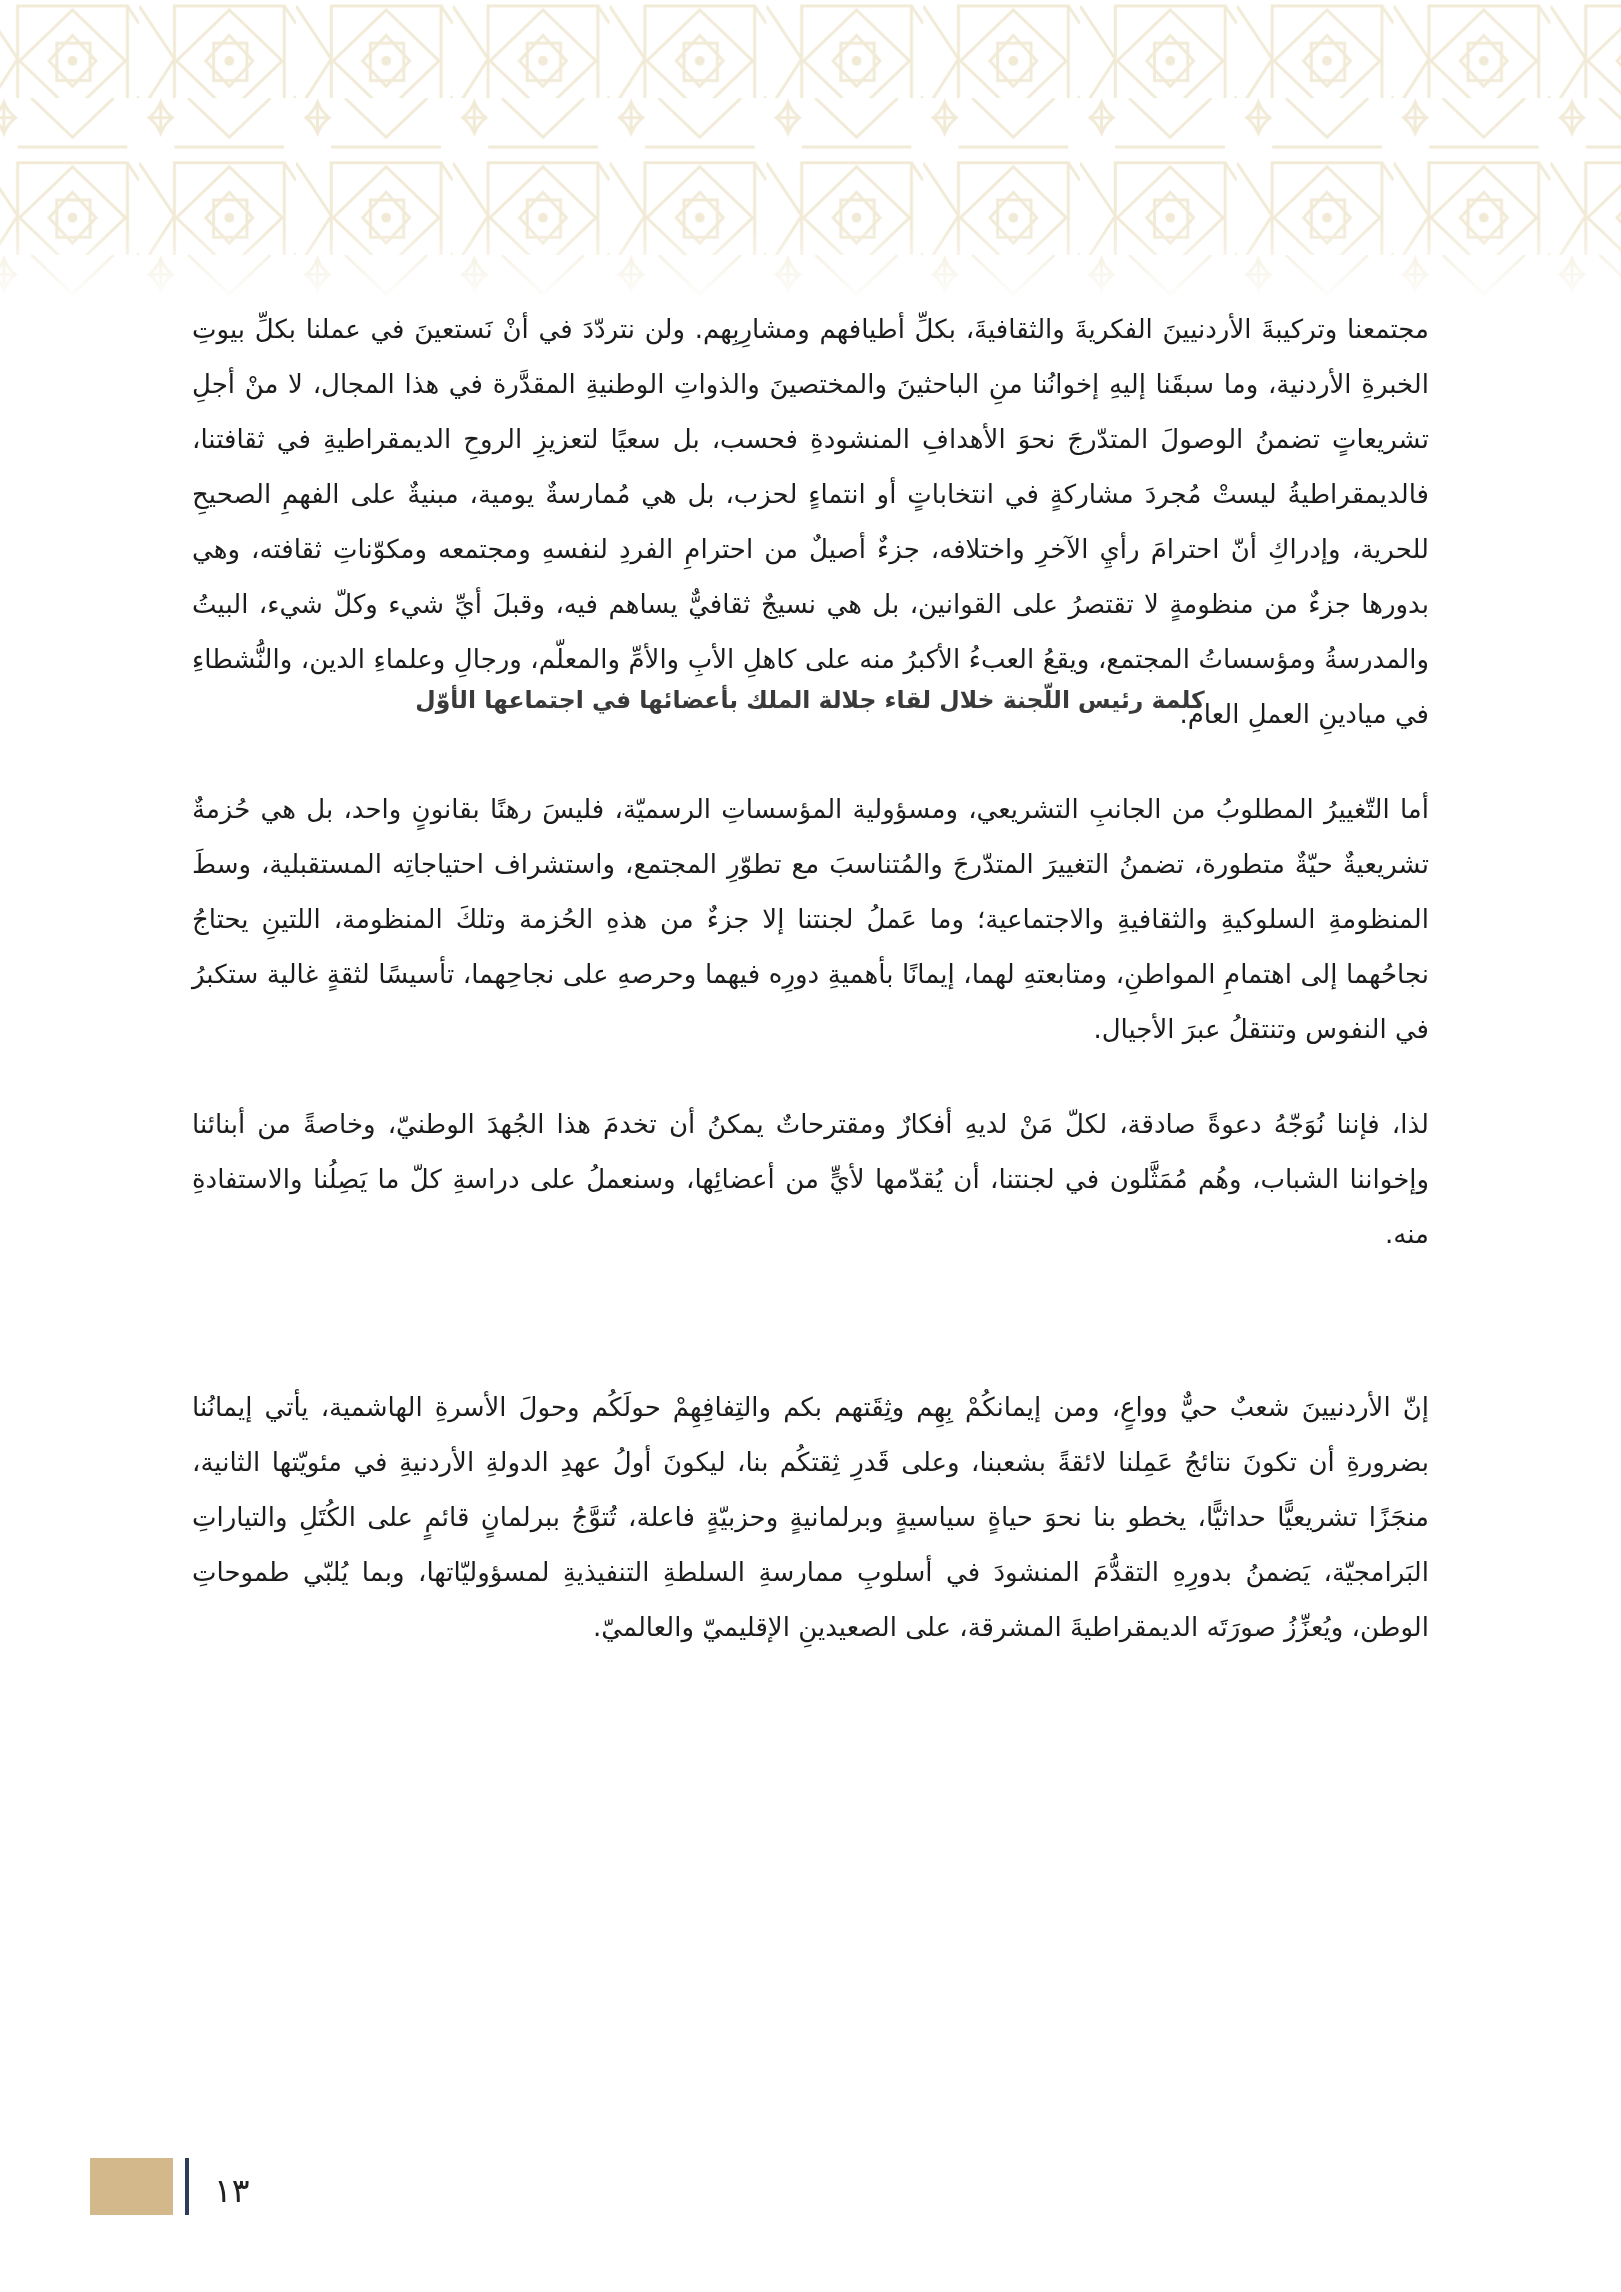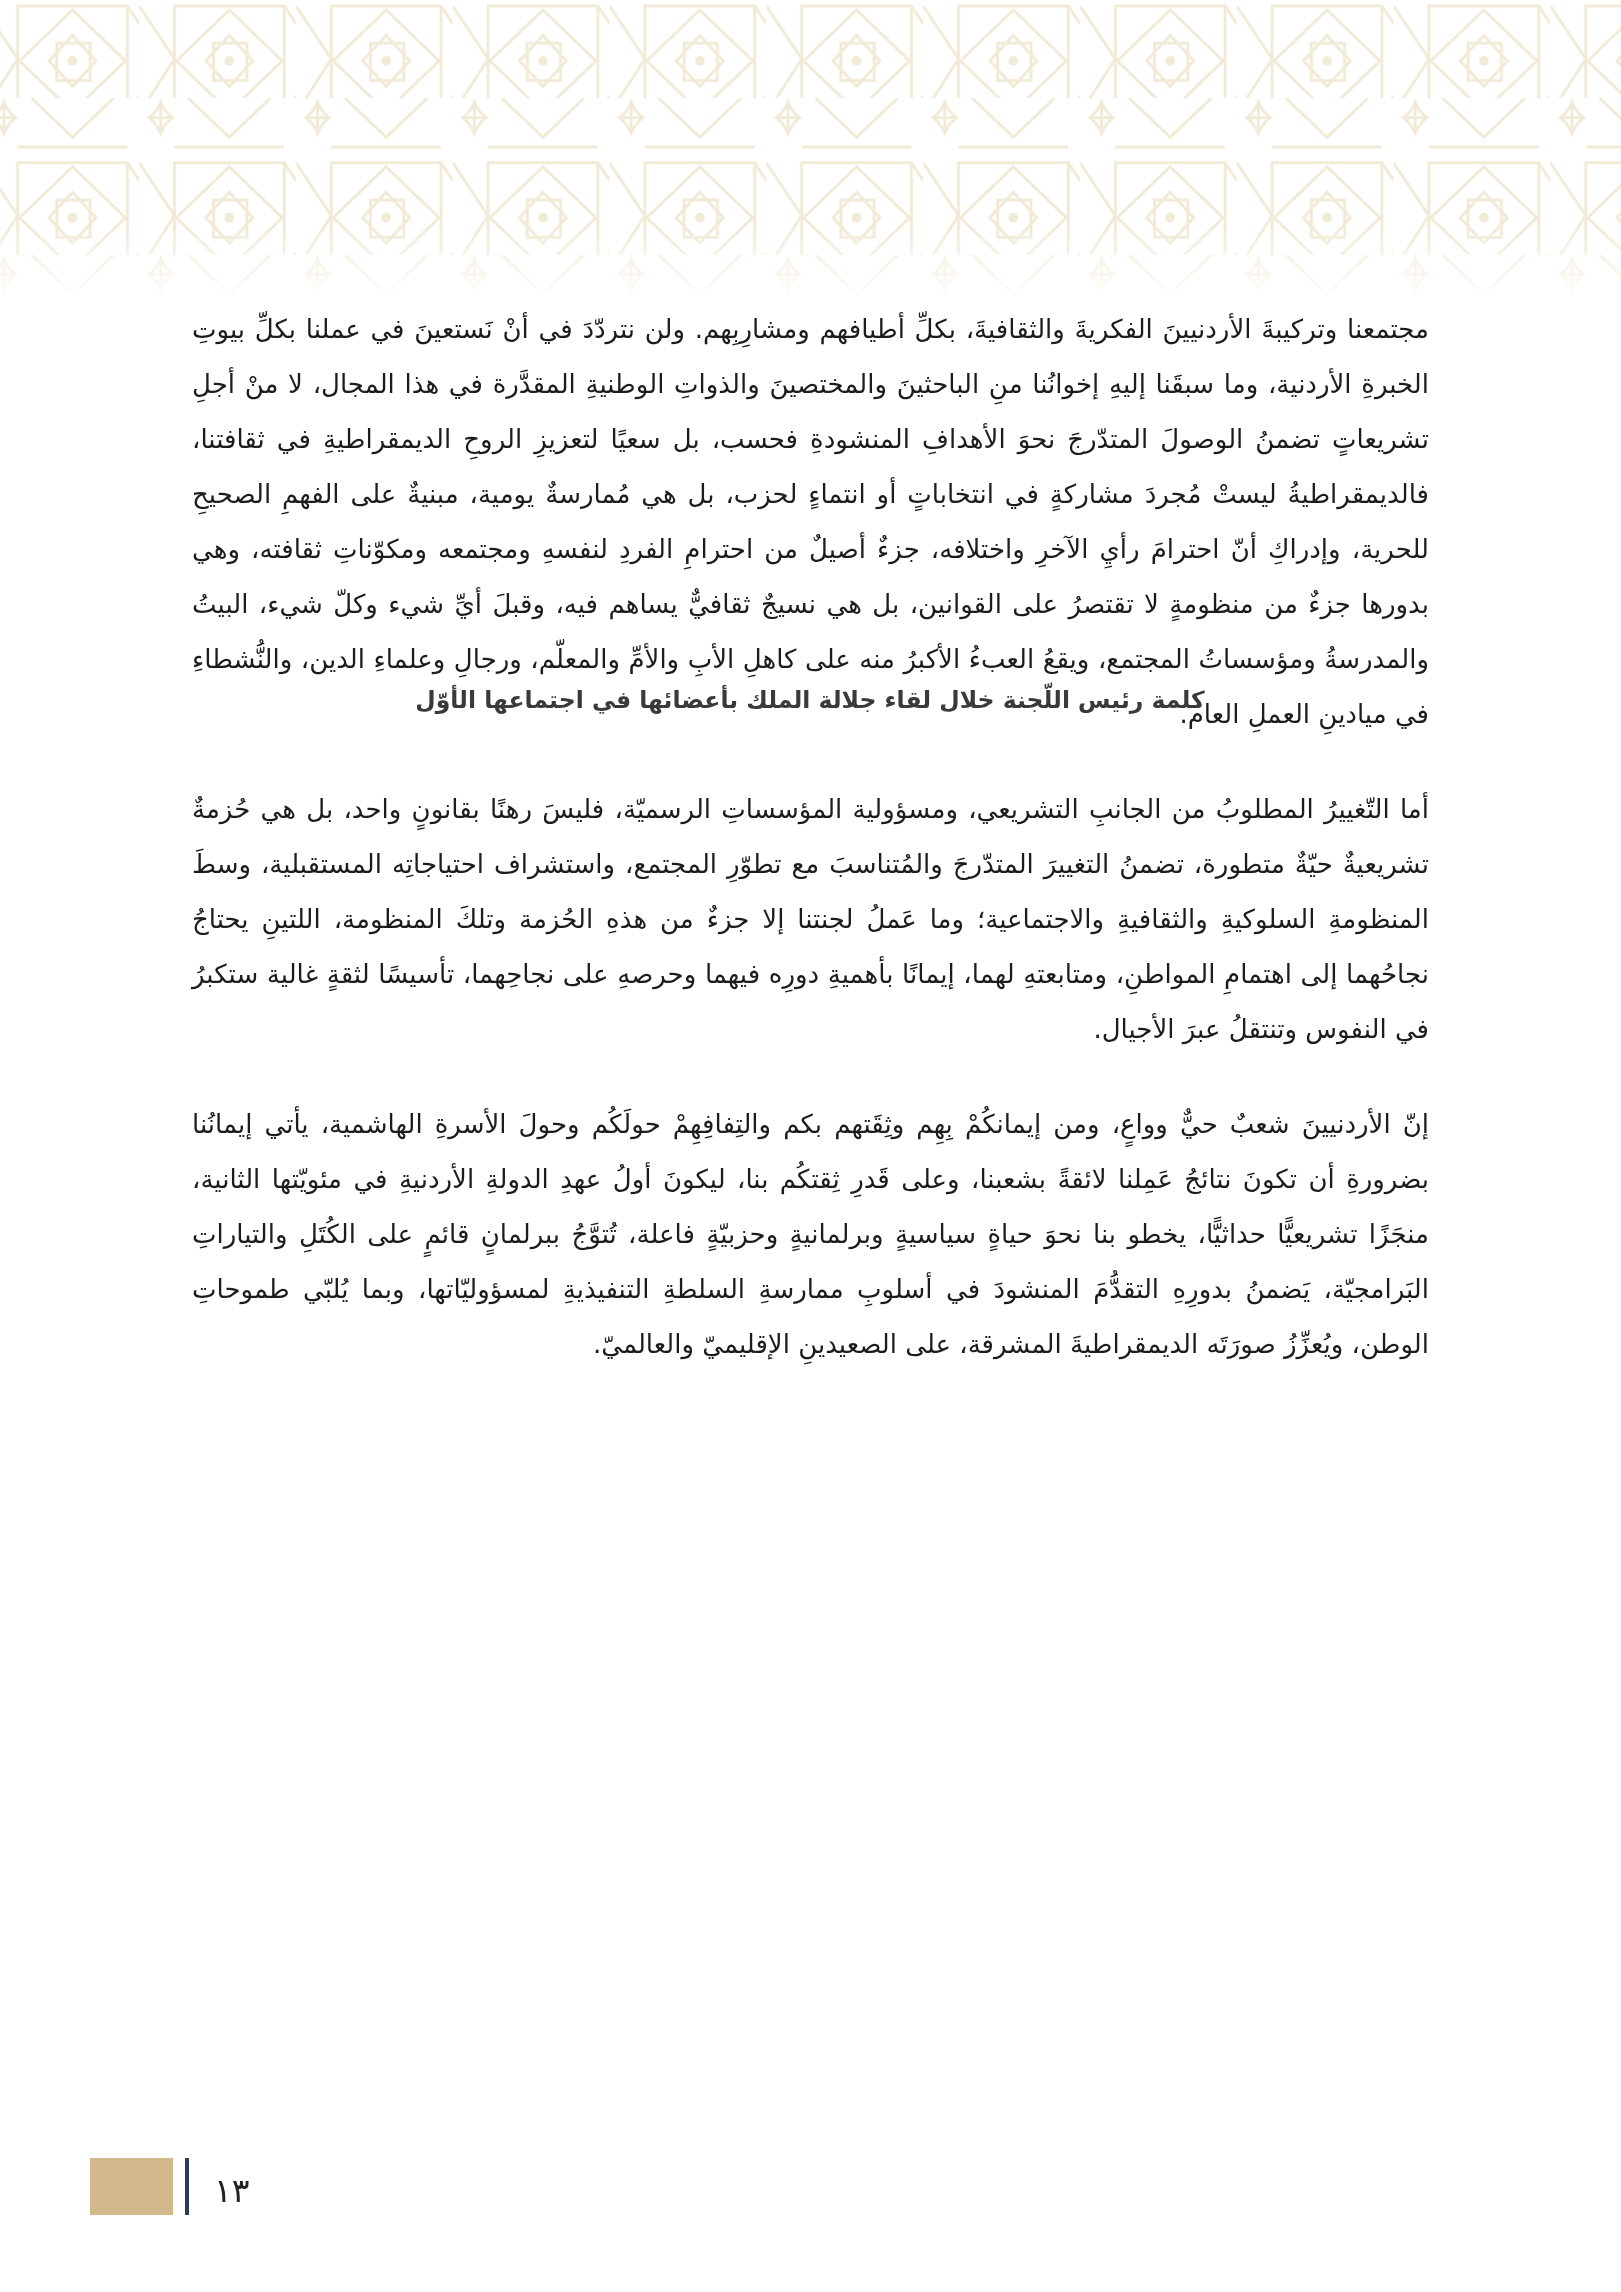--- a/index.html
+++ b/index.html
@@ -145,19 +145,20 @@
 </div>
 
 <div class="running-head">
   <div class="running-title">كلمة رئيس اللّجنة خلال لقاء جلالة الملك بأعضائها في اجتماعها الأوّل</div>
   <div class="running-rule"></div>
 </div>
 
 <div class="content">
   <p class="paragraph p1">مجتمعنا وتركيبةَ الأردنيينَ الفكريةَ والثقافيةَ، بكلِّ أطيافهم ومشارِبِهم. ولن نتردّدَ في أنْ نَستعينَ في عملنا بكلِّ بيوتِ الخبرةِ الأردنية، وما سبقَنا إليهِ إخوانُنا منِ الباحثينَ والمختصينَ والذواتِ الوطنيةِ المقدَّرة في هذا المجال، لا منْ أجلِ تشريعاتٍ تضمنُ الوصولَ المتدّرجَ نحوَ الأهدافِ المنشودةِ فحسب، بل سعيًا لتعزيزِ الروحِ الديمقراطيةِ في ثقافتنا، فالديمقراطيةُ ليستْ مُجردَ مشاركةٍ في انتخاباتٍ أو انتماءٍ لحزب، بل هي مُمارسةٌ يومية، مبنيةٌ على الفهمِ الصحيحِ للحرية، وإدراكِ أنّ احترامَ رأيِ الآخرِ واختلافه، جزءٌ أصيلٌ من احترامِ الفردِ لنفسهِ ومجتمعه ومكوّناتِ ثقافته، وهي بدورها جزءٌ من منظومةٍ لا تقتصرُ على القوانين، بل هي نسيجٌ ثقافيٌّ يساهم فيه، وقبلَ أيِّ شيء وكلّ شيء، البيتُ والمدرسةُ ومؤسساتُ المجتمع، ويقعُ العبءُ الأكبرُ منه على كاهلِ الأبِ والأمِّ والمعلّم، ورجالِ وعلماءِ الدين، والنُّشطاءِ في ميادينِ العملِ العام.</p>
   <p class="paragraph p2">أما التّغييرُ المطلوبُ من الجانبِ التشريعي، ومسؤولية المؤسساتِ الرسميّة، فليسَ رهنًا بقانونٍ واحد، بل هي حُزمةٌ تشريعيةٌ حيّةٌ متطورة، تضمنُ التغييرَ المتدّرجَ والمُتناسبَ مع تطوّرِ المجتمع، واستشراف احتياجاتِه المستقبلية، وسطَ المنظومةِ السلوكيةِ والثقافيةِ والاجتماعية؛ وما عَملُ لجنتنا إلا جزءٌ من هذهِ الحُزمة وتلكَ المنظومة، اللتينِ يحتاجُ نجاحُهما إلى اهتمامِ المواطنِ، ومتابعتهِ لهما، إيمانًا بأهميةِ دورِه فيهما وحرصهِ على نجاحِهما، تأسيسًا لثقةٍ غالية ستكبرُ في النفوس وتنتقلُ عبرَ الأجيال.</p>
+  <p class="paragraph p3">لذا، فإننا نُوَجّهُ دعوةً صادقة، لكلّ مَنْ لديهِ أفكارٌ ومقترحاتٌ يمكنُ أن تخدمَ هذا الجُهدَ الوطنيّ، وخاصةً من أبنائنا وإخواننا الشباب، وهُم مُمَثَّلون في لجنتنا، أن يُقدّمها لأيٍّ من أعضائِها، وسنعملُ على دراسةِ كلّ ما يَصِلُنا والاستفادةِ منه.</p>
   <p class="paragraph p4">إنّ الأردنيينَ شعبٌ حيٌّ وواعٍ، ومن إيمانكُمْ بِهِم وثِقَتهم بكم والتِفافِهِمْ حولَكُم وحولَ الأسرةِ الهاشمية، يأتي إيمانُنا بضرورةِ أن تكونَ نتائجُ عَمِلنا لائقةً بشعبنا، وعلى قَدرِ ثِقتكُم بنا، ليكونَ أولُ عهدِ الدولةِ الأردنيةِ في مئويّتها الثانية، منجَزًا تشريعيًّا حداثيًّا، يخطو بنا نحوَ حياةٍ سياسيةٍ وبرلمانيةٍ وحزبيّةٍ فاعلة، تُتوَّجُ ببرلمانٍ قائمٍ على الكُتَلِ والتياراتِ البَرامجيّة، يَضمنُ بدورِهِ التقدُّمَ المنشودَ في أسلوبِ ممارسةِ السلطةِ التنفيذيةِ لمسؤوليّاتها، وبما يُلبّي طموحاتِ الوطن، ويُعزِّزُ صورَتَه الديمقراطيةَ المشرقة، على الصعيدينِ الإقليميّ والعالميّ.</p>
 </div>
 
 <div class="footer-block"></div>
 <div class="footer-rule"></div>
 <div class="page-number">١٣</div>
 
 
 </body></html>

